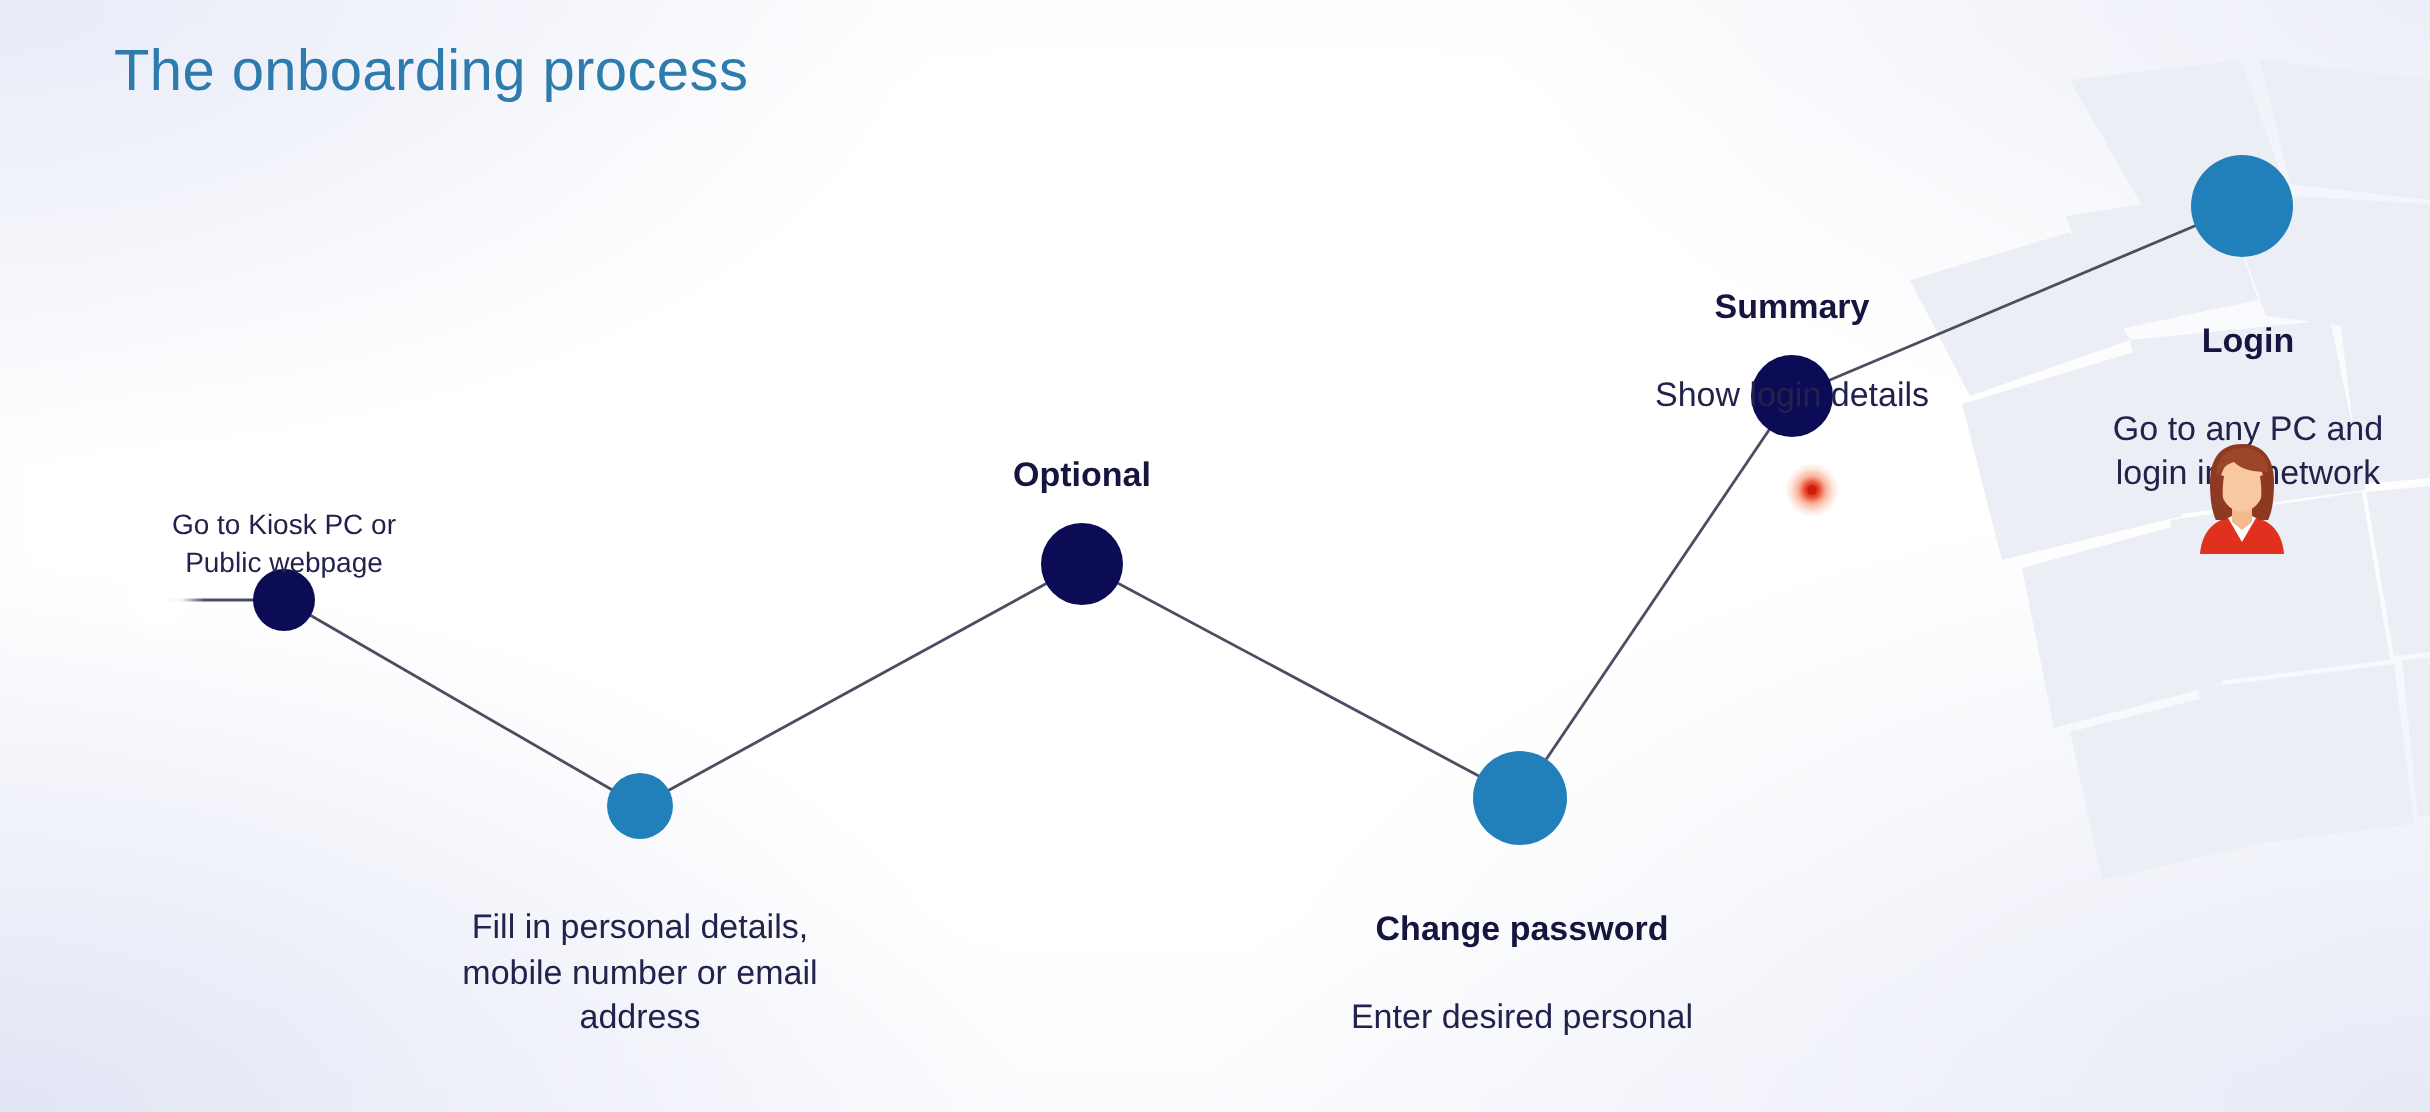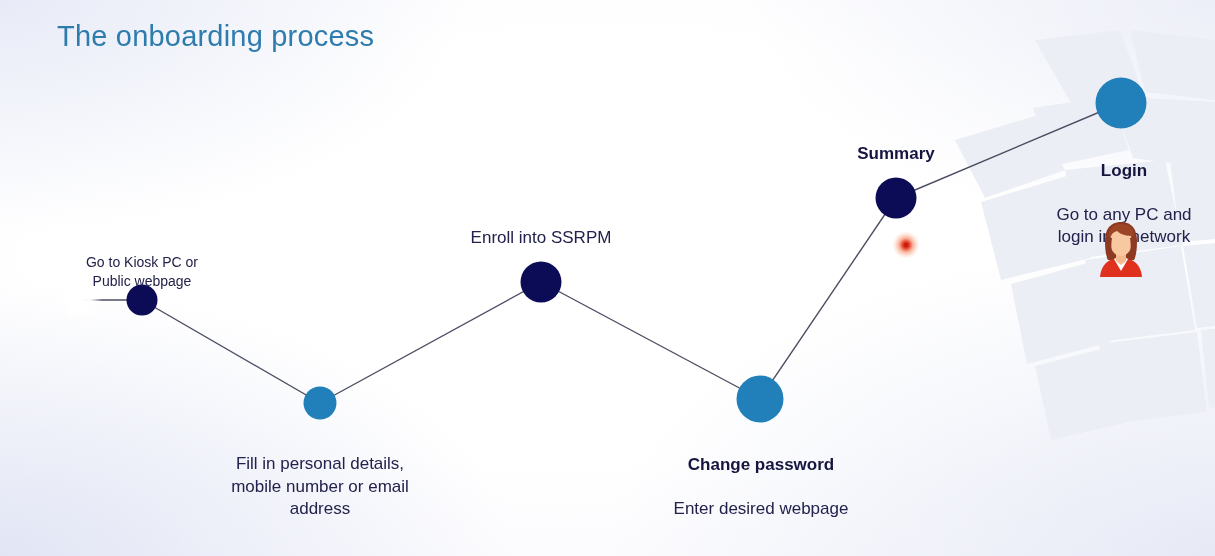--- a/index.html
+++ b/index.html
@@ -163,32 +163,33 @@
 
   <div class="node blue" style="left:320px; top:403px; width:33px; height:33px;"></div>
   <div class="label" style="left:320px; top:432px; width:300px;">
     <span class="lbl-desc">Fill in personal details,
 mobile number or email
 address</span>
   </div>
 
   <div class="node navy" style="left:541px; top:282px; width:41px; height:41px;"></div>
   <div class="label" style="left:541px; top:206px; width:320px;">
-    <span class="lbl-desc">Enroll into SSRPM</span>
+    <span class="lbl-title">Optional</span>
   </div>
 
   <div class="node blue" style="left:760px; top:399px; width:47px; height:47px;"></div>
   <div class="label" style="left:761px; top:433px; width:340px;">
     <span class="lbl-title">Change password</span>
-    <span class="lbl-desc">Enter desired webpage</span>
+    <span class="lbl-desc">Enter desired personal</span>
   </div>
 
   <div class="node navy" style="left:896px; top:198px; width:41px; height:41px;"></div>
   <div class="label" style="left:896px; top:122px; width:320px;">
     <span class="lbl-title">Summary</span>
+    <span class="lbl-desc">Show login details</span>
   </div>
 
   <div class="node blue" style="left:1121px; top:103px; width:51px; height:51px;"></div>
   <div class="label" style="left:1124px; top:139px; width:330px;">
     <span class="lbl-title">Login</span>
     <span class="lbl-desc">Go to any PC and
 login into network</span>
   </div>
 
   <div class="laser-dot" style="left:906px; top:245px;"></div>

